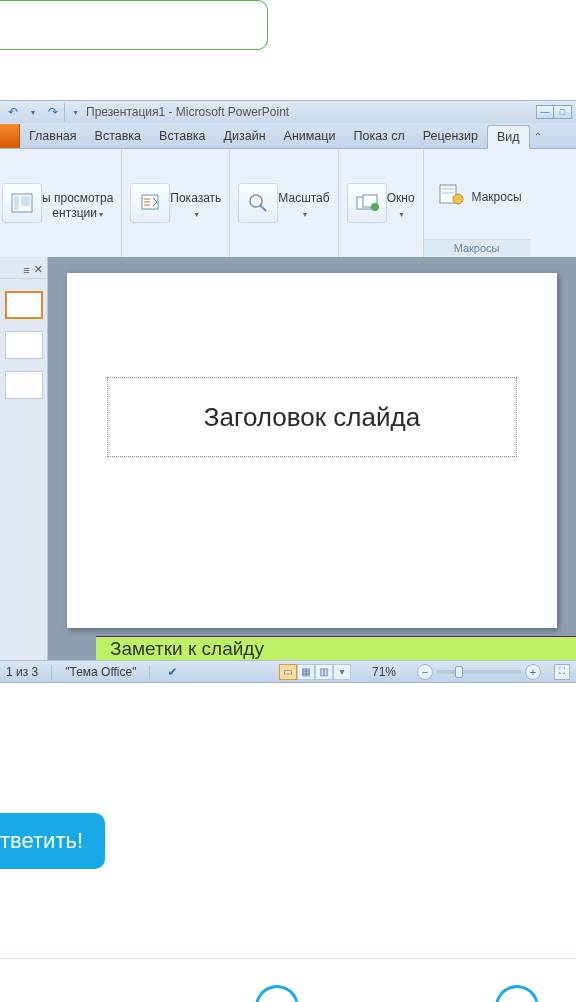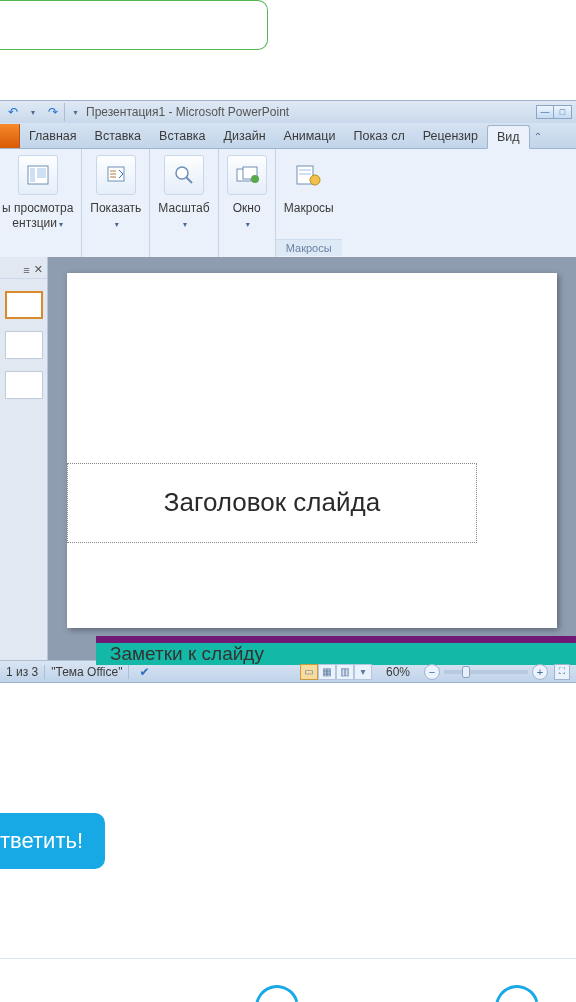--- a/index.html
+++ b/index.html
@@ -12,37 +12,37 @@
   .undo{color:#1f6fd0}
   .redo{color:#1f6fd0}
   .title-text{flex:1;text-align:left;color:#555}
   .win-btns{display:flex;gap:0;padding-right:4px}
   .win-btn{width:18px;height:14px;border:1px solid #8aa5c5;background:linear-gradient(#eef5fd,#c6dbf1);font-size:9px;display:flex;align-items:center;justify-content:center;color:#3b6ca8}
   .tabs{height:26px;display:flex;align-items:flex-end;background:linear-gradient(#d5e2f1,#c2d5ea);font-size:12.5px;color:#3a3a3a;border-bottom:1px solid #9fb4cc}
   .file-tab{width:20px;height:24px;background:linear-gradient(#f6892b,#d85a05);border-right:1px solid #b55516}
   .tab{padding:0 9px;height:24px;display:flex;align-items:center;cursor:default;white-space:nowrap}
   .tab.active{background:#eaf1fb;border:1px solid #9fb4cc;border-bottom:1px solid #eaf1fb;border-radius:3px 3px 0 0;margin-bottom:-1px}
   .ribbon{background:#eaf1fb;display:flex;height:108px;font-size:12px;color:#3a3a3a}
-  .rgroup{border-right:1px solid #c5d5e8;display:flex;flex-direction:column;align-items:center;justify-content:flex-start;padding:6px 8px 0;position:relative}
+  .rgroup{border-right:1px solid #c5d5e8;display:flex;flex-direction:row;align-items:center;justify-content:flex-start;padding:6px 8px 0;position:relative}
   .rgroup .big-icon{width:40px;height:40px;border:1px solid #c8d8ec;background:linear-gradient(#fdfefe,#e5eef9);border-radius:3px;display:flex;align-items:center;justify-content:center;margin-bottom:6px}
   .rgroup .lbl{text-align:center;line-height:1.25;white-space:nowrap}
   .dropdown-arrow{font-size:8px;color:#4a6a94;margin-left:2px}
   .group-caption{position:absolute;bottom:1px;left:0;right:0;text-align:center;font-size:11px;color:#6b82a3;background:#dee9f6;border-top:1px solid #cddcee;line-height:16px}
   .workarea{display:flex;height:403px;background:#8f9db1}
   .thumb-panel{width:48px;background:#e1e8f2;border-right:1px solid #b6c6da;display:flex;flex-direction:column;align-items:center;padding-top:4px}
   .panel-head{width:100%;height:18px;display:flex;justify-content:flex-end;align-items:center;gap:4px;padding:0 4px;font-size:11px;color:#555;border-bottom:1px solid #cbd8e9}
   .panel-head .thx{cursor:default}
   .thumb{width:38px;height:28px;background:#fff;border:1px solid #c0ccde;margin-top:12px}
   .thumb.selected{border:2px solid #d88b2c}
   .slide-area{flex:1;background:#8f9db1;display:flex;align-items:flex-start;justify-content:center;padding:16px 12px 8px 12px}
-  .slide{width:490px;height:355px;background:#fff;box-shadow:2px 2px 6px rgba(0,0,0,.35);display:flex;flex-direction:row;align-items:center}
+  .slide{width:490px;height:355px;background:#fff;box-shadow:2px 2px 6px rgba(0,0,0,.35);display:flex;flex-direction:column;align-items:center}
   .title-ph{margin-top:104px;width:410px;height:80px;border:1px dotted #888;display:flex;align-items:center;justify-content:center;font-size:26px;color:#2a2a2a}
   .subtitle-ph{margin-top:8px;width:340px;height:92px;border:1px dotted #888;display:flex;align-items:flex-start;justify-content:center;padding-top:14px;font-size:18px;color:#9a9a9a}
-  .notes{height:36px;background:#14b8a6;border-top:7px solid #701a75;display:flex;align-items:center;padding:0 14px;font-size:19px;color:#333;margin-left:48px}
-  .statusbar{height:22px;background:linear-gradient(#d9e5f3,#c0d3ea);display:flex;align-items:center;font-size:12px;color:#3a3a3a;border-top:1px solid #aebfd5;gap:6px;padding:0 6px}
+  .notes{height:36px;background:#bef264;border-top:1px solid #701a75;display:flex;align-items:center;padding:0 14px;font-size:19px;color:#333;margin-left:48px}
+  .statusbar{height:22px;background:linear-gradient(#d9e5f3,#c0d3ea);display:flex;align-items:center;font-size:12px;color:#3a3a3a;border-top:1px solid #aebfd5;gap:13px;padding:0 6px}
   .statusbar .sep{width:1px;height:14px;background:#aebfd5}
   .spell{width:18px;height:16px;display:flex;align-items:center;justify-content:center;color:#2d6fbf}
   .view-btns{display:flex;gap:0}
   .view-btn{width:18px;height:16px;border:1px solid #b4c6dd;background:#eaf2fc;display:flex;align-items:center;justify-content:center;font-size:10px;color:#5e7aa1}
   .view-btn.active{background:#f7dca0;border-color:#cf9a3e}
   .zoom{display:flex;align-items:center;gap:4px;margin-left:8px}
   .zoom-track{width:84px;height:4px;background:#b7c9df;position:relative}
   .zoom-handle{position:absolute;left:18px;top:-4px;width:8px;height:12px;background:#e7effa;border:1px solid #8aa4c5;border-radius:2px}
   .zoom-btn{width:16px;height:16px;border:1px solid #9fb4cc;border-radius:8px;background:#eaf2fc;display:flex;align-items:center;justify-content:center;font-size:11px;color:#456a9a}
   .fit-btn{width:16px;height:16px;border:1px solid #9fb4cc;background:#eaf2fc;font-size:9px;display:flex;align-items:center;justify-content:center;color:#456a9a}
@@ -164,21 +164,21 @@
     <span>"Тема Office"</span>
     <span class="sep"></span>
     <span class="spell">✔</span>
     <span style="flex:1"></span>
     <div class="view-btns">
       <div class="view-btn active">▭</div>
       <div class="view-btn">▦</div>
       <div class="view-btn">▥</div>
       <div class="view-btn">▾</div>
     </div>
-    <span style="margin-left:8px">60%</span>
+    <span style="margin-left:8px">71%</span>
     <div class="zoom">
       <div class="zoom-btn">−</div>
       <div class="zoom-track">
           <div class="zoom-handle"></div>
         </div>
       <div class="zoom-btn">+</div>
     </div>
     <div class="fit-btn">⛶</div>
   </div>
 

